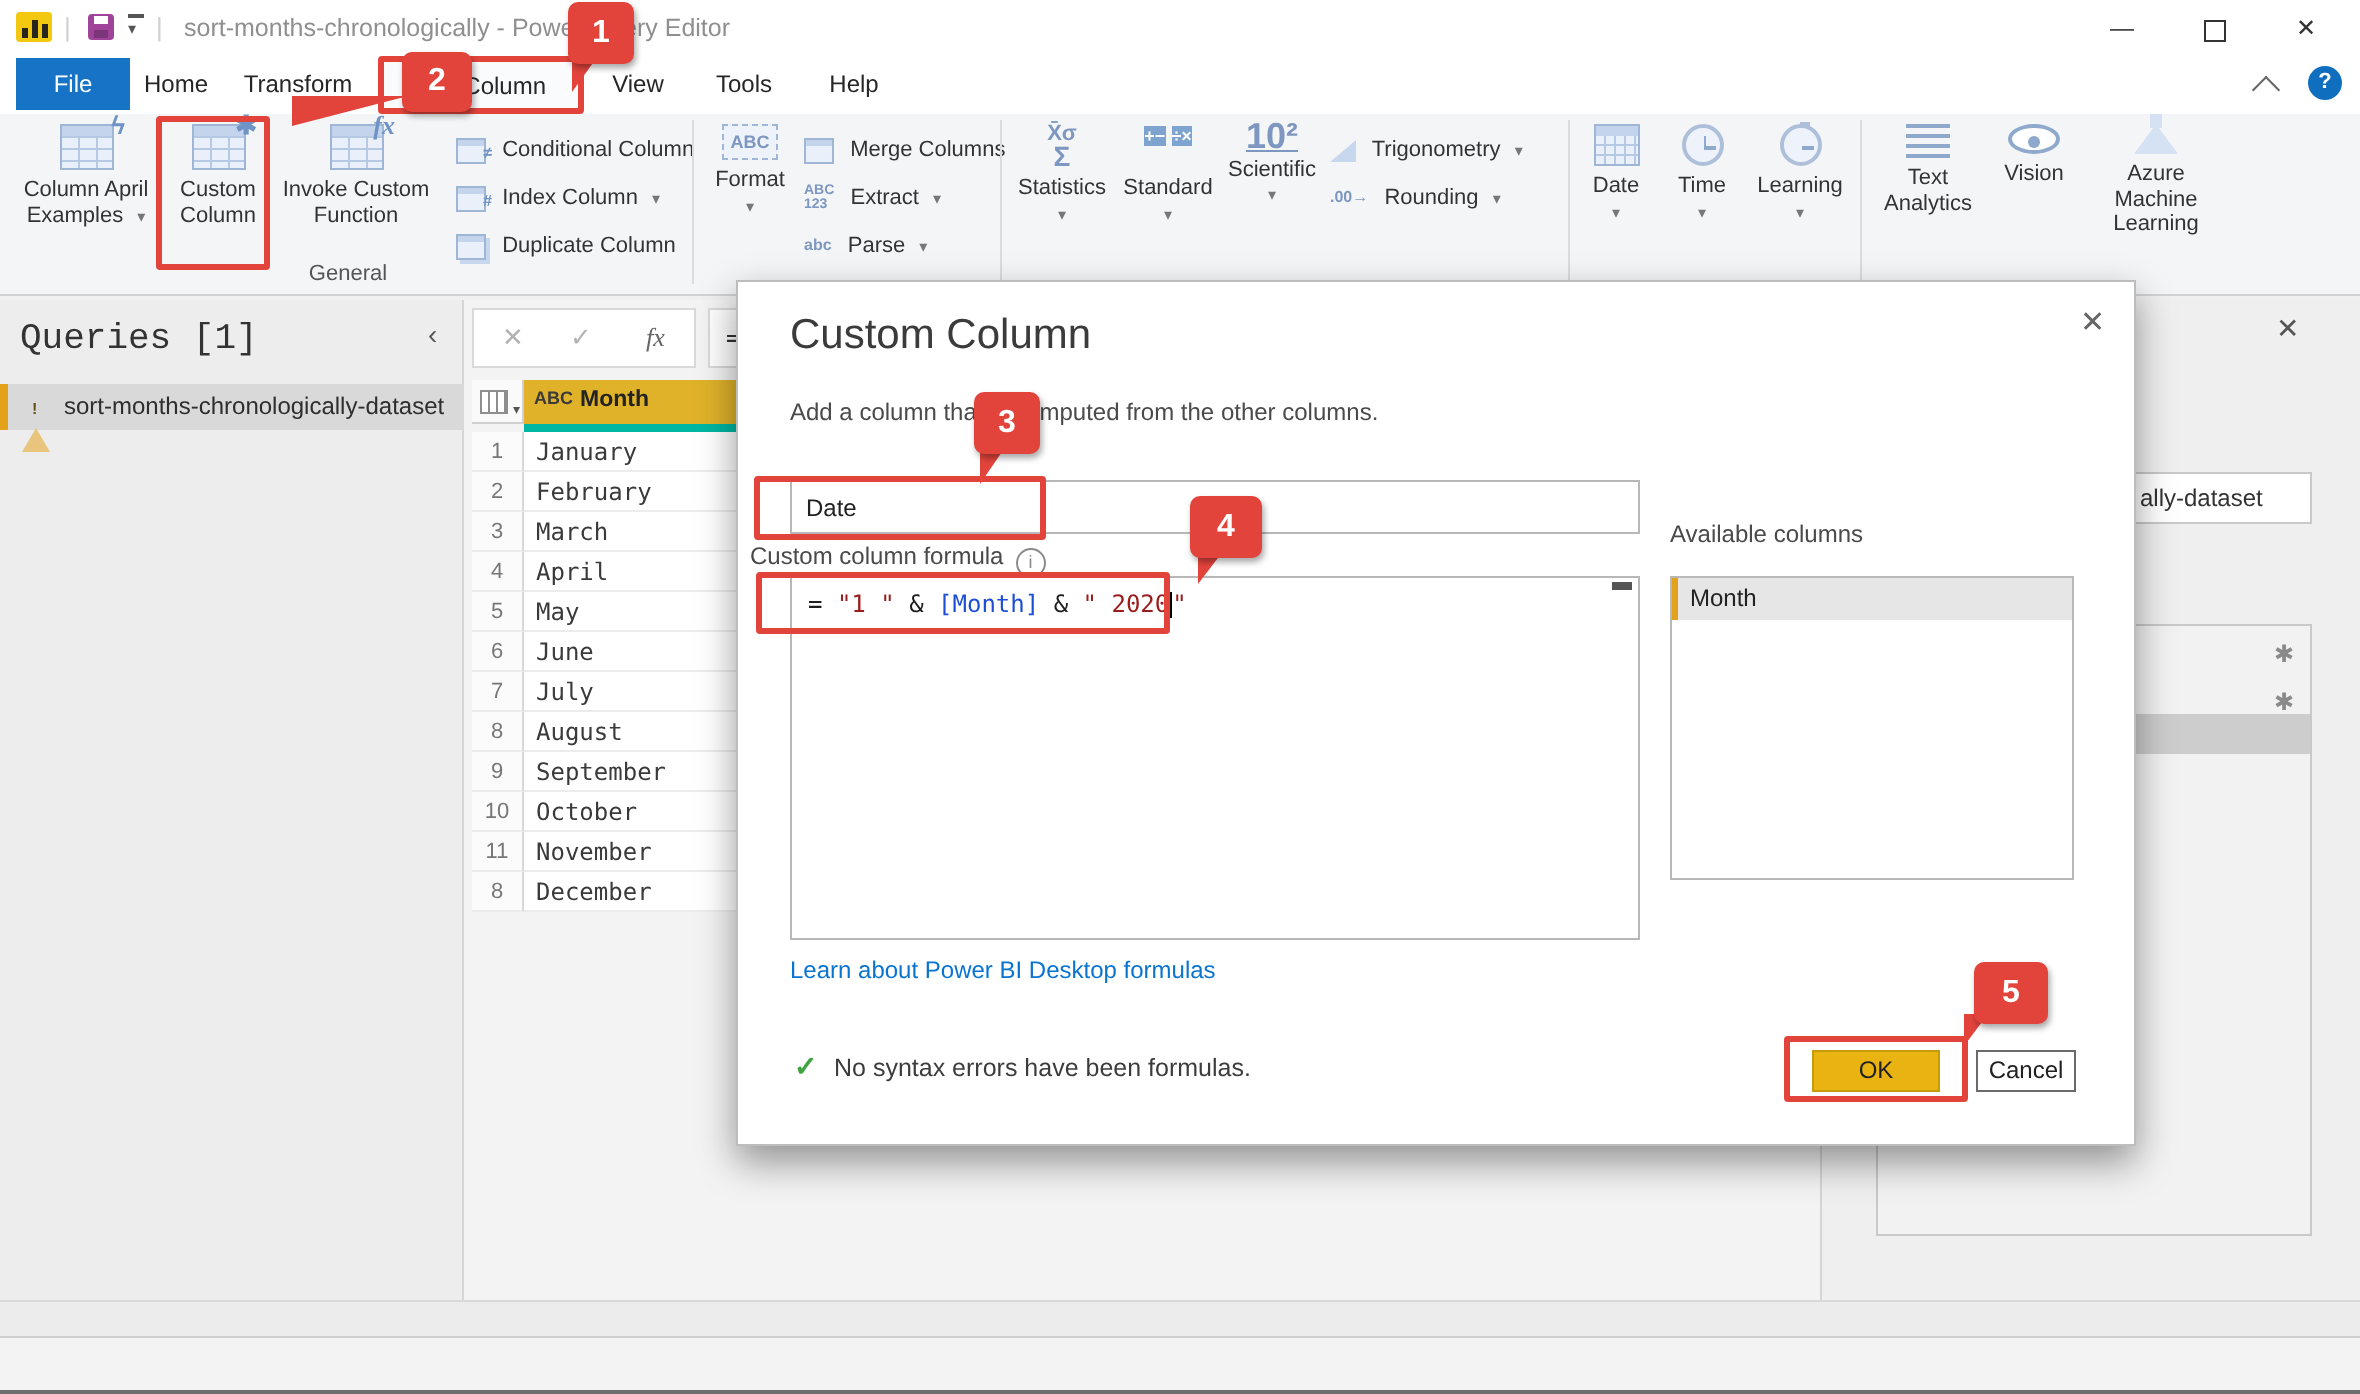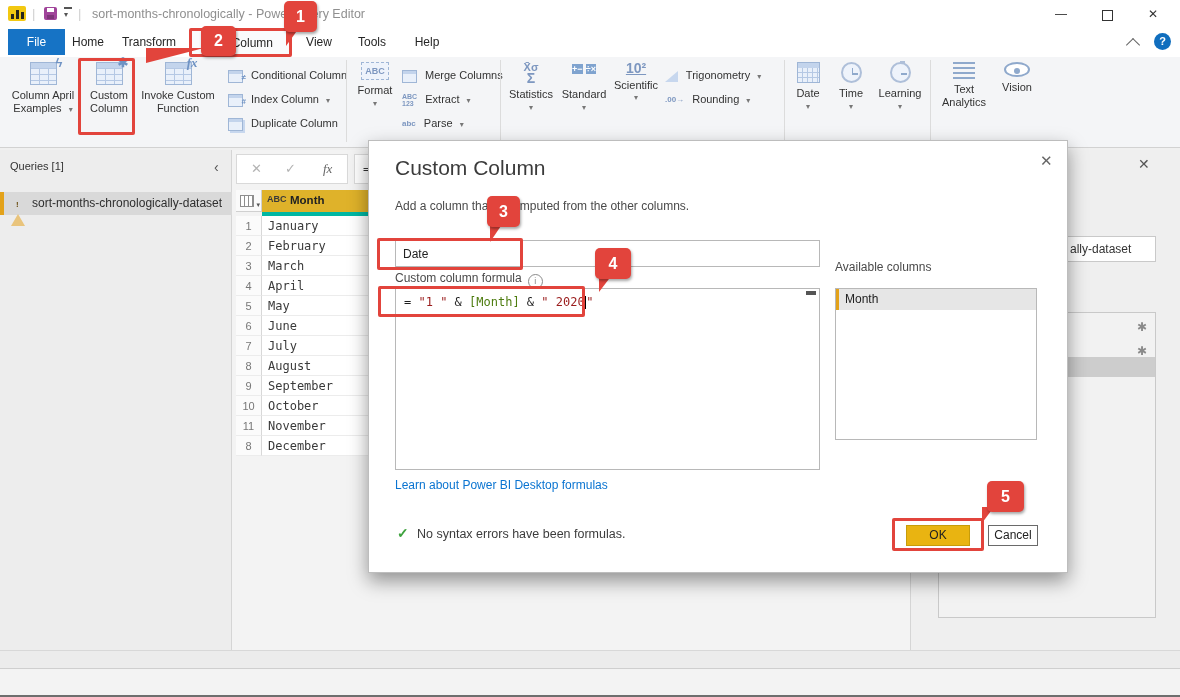--- a/index.html
+++ b/index.html
@@ -47,39 +47,39 @@
   .smallrow .si{display:inline-block;vertical-align:middle;margin-right:5px;position:relative;}
   .minitbl{width:15px;height:13px;border:1px solid #9fb6d6;box-sizing:border-box;background:linear-gradient(#c3d4ec 0 3px, #e9f0fa 3px);}
   .minig{position:absolute;top:-4px;right:-4px;font-size:8px;color:#6f93c4;font-weight:bold;}
   .scaret{font-size:8px;color:#777;margin-left:4px;}
   .abcbox{width:26px;height:16px;border:1px dashed #9fb6d6;font-size:9px;color:#7d97c0;font-weight:bold;
           line-height:16px;text-align:center;background:#eef3fb;margin-top:4px;}
   .stat-ic{font-size:11px;color:#7d97c0;font-weight:bold;line-height:11px;margin-top:2px;}
   .stat-ic .sig{font-size:14px;display:block;}
   .std-ic{width:24px;height:22px;display:grid;grid-template-columns:11px 11px;grid-gap:2px;margin:0 auto 3px auto;}
   .std-ic b{background:#7fa3cf;color:#fff;font-size:9px;line-height:10px;height:10px;text-align:center;font-weight:bold;}
-  .sci-ic{font-size:14px;color:#7d97c0;font-weight:bold;margin-top:4px;text-decoration:underline;}
+  .sci-ic{font-size:18px;color:#7d97c0;font-weight:bold;margin-top:4px;text-decoration:underline;}
   .tri-ic{width:0;height:0;border-left:13px solid transparent;border-bottom:11px solid #c7d7ee;position:relative;}
   .cal-ic{width:23px;height:21px;border:1px solid #9fb6d6;box-sizing:border-box;
     background:linear-gradient(#c3d4ec 0 5px, rgba(0,0,0,0) 5px),
       repeating-linear-gradient(to right, rgba(0,0,0,0) 0 4px, #b5c8e4 4px 5px),
       repeating-linear-gradient(to bottom, rgba(0,0,0,0) 0 4px, #b5c8e4 4px 5px),#e9f0fa;}
   .clock-ic{width:21px;height:21px;border:2px solid #aebfd9;border-radius:50%;box-sizing:border-box;background:#eef3fb;}
   .clock-ic::before{content:"";position:absolute;left:9px;top:4px;width:1.5px;height:7px;background:#8fa9cc;}
   .clock-ic::after{content:"";position:absolute;left:9px;top:9px;width:6px;height:1.5px;background:#8fa9cc;}
   .dur-nub::before{content:"";position:absolute;left:8px;top:-3px;width:5px;height:3px;background:#aebfd9;}
   .lines-ic{width:22px;height:17px;background:repeating-linear-gradient(#8fa9cc 0 2px, rgba(0,0,0,0) 2px 5px);margin-top:3px;}
   .eye-ic{width:26px;height:15px;border:2px solid #8fa9cc;border-radius:50%;box-sizing:border-box;margin-top:5px;background:#fff;}
   .eye-ic::before{content:"";position:absolute;left:8px;top:4px;width:6px;height:6px;border-radius:50%;background:#8fa9cc;}
   .flask-ic{width:0;height:0;border-left:11px solid transparent;border-right:11px solid transparent;border-bottom:15px solid #d4e2f3;margin-top:6px;}
   .flask-ic::before{content:"";position:absolute;left:-3px;top:-5px;width:6px;height:7px;background:#d4e2f3;}
   .grp-label{top:74px;font-size:11px;color:#555;text-align:center;}
   
   .qpane{left:0;top:150px;width:232px;height:500px;background:#ededed;border-right:1px solid #d5d5d5;box-sizing:border-box;}
-  .qhead{left:10px;top:10px;font-size:11px;color:#333;}
+  .qhead{left:10px;top:10px;font-size:18px;color:#333;font-family:Liberation Mono, monospace;}
   .qcollapse{left:214px;top:9px;font-size:14px;color:#555;}
   .qitem{left:0;top:42px;width:232px;height:23px;background:#d9d9d9;}
   .qbar{left:0;top:0;width:4px;height:23px;background:#e3a21a;}
   .warnwrap{left:11px;top:5px;width:14px;height:13px;}
   .warn-tri{width:0;height:0;border-left:7px solid transparent;border-right:7px solid transparent;border-bottom:12px solid #e9c47c;}
   .warn-ex{position:absolute;left:5px;top:3px;font-size:8px;font-weight:bold;color:#6b4e12;}
   .qname{left:32px;top:4px;font-size:12px;color:#2e2e2e;}
   
   .mainbg{left:232px;top:150px;width:678px;height:500px;background:#f3f3f3;}
   .fbox{top:154px;height:30px;background:#fff;border:1px solid #d9d9d9;box-sizing:border-box;}
@@ -119,21 +119,21 @@
   .dclose{left:1040px;top:152px;font-size:15px;color:#666;}
   .dtitle{left:395px;top:156px;font-size:21px;font-weight:300;color:#3b3b3b;}
   .dsub{left:395px;top:199px;font-size:12px;color:#4a4a4a;}
   .dlabel{font-size:12px;color:#4a4a4a;}
   .dinput{left:395px;top:240px;width:425px;height:27px;background:#fff;border:1px solid #b8b8b8;box-sizing:border-box;}
   .dinput span{position:absolute;left:7px;top:6px;font-size:12px;color:#222;}
   .info{display:inline-block;width:13px;height:13px;border:1px solid #8a8a8a;border-radius:50%;font-size:9px;color:#8a8a8a;
         text-align:center;line-height:13px;vertical-align:-2px;margin-left:6px;font-style:normal;}
   .fformula{left:395px;top:288px;width:425px;height:182px;background:#fff;border:1px solid #b8b8b8;box-sizing:border-box;}
   .ftext{position:absolute;left:8px;top:6px;font-family:"DejaVu Sans Mono","Liberation Mono",monospace;font-size:12px;}
-  .tok-op{color:#1e1e1e;} .tok-str{color:#9a1c1c;} .tok-ref{color:#4d7c0f;}
+  .tok-op{color:#1e1e1e;} .tok-str{color:#9a1c1c;} .tok-ref{color:#1d4ed8;}
   .fcursor{display:inline-block;width:1.5px;height:13px;background:#000;vertical-align:text-bottom;}
   .fscroll{left:806px;top:291px;width:10px;height:4px;background:#555;}
   .lbox{left:835px;top:288px;width:202px;height:152px;background:#fff;border:1px solid #b8b8b8;box-sizing:border-box;overflow:hidden;}
   .lbitem{height:21px;line-height:21px;font-size:12px;color:#222;padding-left:9px;}
   .lbitem.sel{background:#e6e6e6;box-shadow:inset 3px 0 0 #e3a21a;}
   .insertbtn{left:835px;top:452px;width:202px;height:23px;background:#fff;border:1px solid #8a8a8a;box-sizing:border-box;
              font-size:11.5px;color:#333;text-align:center;line-height:21px;}
   .dlink{left:395px;top:478px;font-size:12px;color:#0a74d1;}
   .chk{left:397px;top:525px;font-size:14px;font-weight:bold;color:#3fa33f;}
   .syntaxmsg{left:417px;top:527px;font-size:12.5px;color:#3c3c3c;}
@@ -207,20 +207,21 @@
     </div>
     <div class="abs smallrow" style="left:228px;top:31px;">
       <span class="si minitbl"><span class="minig">#</span></span>
       <span>Index Column</span>
       <span class="scaret">▾</span>
     </div>
     <div class="abs smallrow" style="left:228px;top:55px;">
       <span class="si minitbl" style="box-shadow:2px 2px 0 #c7d7ee;"></span>
       <span>Duplicate Column</span>
     </div>
+    <div class="abs grp-label" style="left:4px;width:340px;">General</div>
     <div class="abs vdiv" style="left:346px;"></div>
 
     <div class="abs bigbtn" style="left:352px;width:46px;">
       <span class="ic abcbox">ABC</span>
       <span>Format</span>
       <span class="bcaret">▾</span>
     </div>
     <div class="abs smallrow" style="left:402px;top:7px;">
       <span class="si minitbl"></span>
       <span>Merge Columns</span>
@@ -295,20 +296,24 @@
     </div>
     <div class="abs vdiv" style="left:930px;"></div>
 
     <div class="abs bigbtn" style="left:936px;width:56px;">
       <span class="ic lines-ic"></span>
       <span>Text Analytics</span>
     </div>
     <div class="abs bigbtn" style="left:996px;width:42px;">
       <span class="ic eye-ic"></span>
       <span>Vision</span>
+    </div>
+    <div class="abs bigbtn" style="left:1042px;width:72px;">
+      <span class="ic flask-ic"></span>
+      <span>Azure Machine Learning</span>
     </div>
   </div>
 
   <div class="abs mainbg"></div>
 
   <div class="abs qpane">
     <span class="abs qhead">Queries [1]</span>
     <span class="abs qcollapse">‹</span>
     <div class="abs qitem">
       <div class="abs qbar"></div>
@@ -413,21 +418,21 @@
   </div>
 
   <div class="abs dialog"></div>
   <span class="abs dclose">✕</span>
   <span class="abs dtitle">Custom Column</span>
   <span class="abs dsub">Add a column that is computed from the other columns.</span>
   <span class="abs dlabel" style="left:395px;top:224px;margin-top:24px;">New column name</span>
   <div class="abs dinput">
     <span>Date</span>
   </div>
-  <span class="abs dlabel" style="left:395px;top:271px;">
+  <span class="abs dlabel" style="left:375px;top:271px;">
     <span>Custom column formula</span><span class="info">i</span>
   </span>
   <div class="abs fformula">
     <span class="ftext"><span class="tok-op">= </span><span class="tok-str">"1 " </span><span class="tok-op">&amp; </span><span class="tok-ref">[Month] </span><span class="tok-op">&amp; </span><span class="tok-str">" 2020</span><span class="fcursor"></span><span class="tok-str">"</span></span>
   </div>
   <div class="abs fscroll"></div>
   <span class="abs dlabel" style="left:835px;top:260px;">Available columns</span>
   <div class="abs lbox">
       <div class="lbitem sel">Month</div>
     </div>

